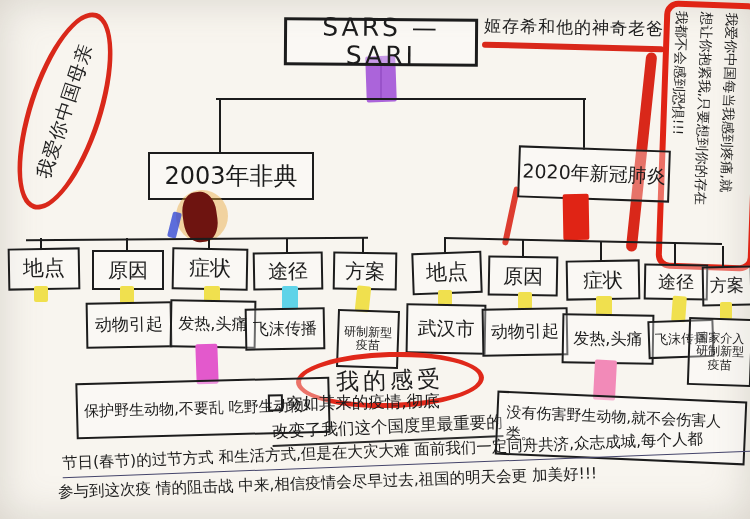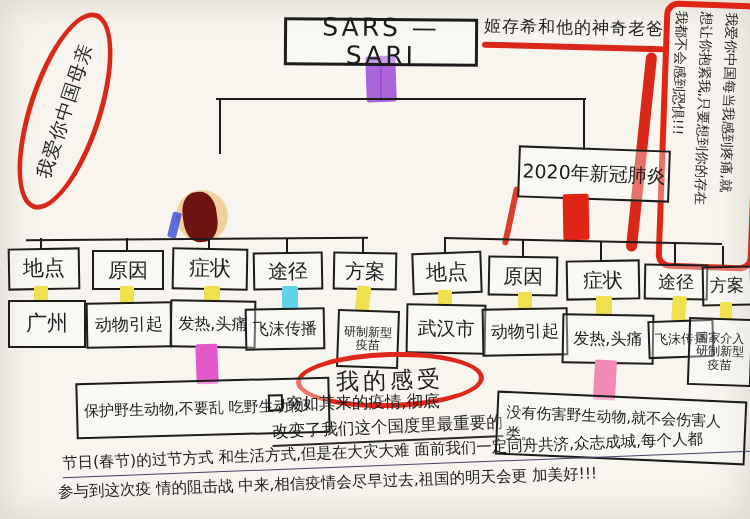--- a/index.html
+++ b/index.html
@@ -49,20 +49,23 @@
       <span style="font-size:13.5px;white-space:nowrap;">我爱你中国每当我感到疼痛,就</span>
       <span style="font-size:13.5px;white-space:nowrap;">想让你抱紧我,只要想到你的存在</span>
       <span style="font-size:13.5px;white-space:nowrap;">我都不会感到恐惧!!!</span>
     </div>
   </div>
 
   <div class="hline" style="left:216px;top:98px;width:370px;height:2px;"></div>
   <div class="vline" style="left:219px;top:98px;width:2px;height:56px;"></div>
   <div class="vline" style="left:583px;top:98px;width:2px;height:52px;"></div>
 
+  <div class="box" style="left:148px;top:152px;width:162px;height:44px;">
+    <span style="font-size:24px;">2003年非典</span>
+  </div>
   <div class="box" style="left:518px;top:148px;width:148px;height:48px;transform:rotate(2deg);">
     <span style="font-size:19px;">2020年新冠肺炎</span>
   </div>
 
   <div class="conn" style="left:176px;top:190px;width:52px;height:52px;background:#e8a83e;opacity:.45;border-radius:50%;"></div>
   <div class="conn" style="left:183px;top:192px;width:34px;height:50px;background:#6e1410;border-radius:42%;transform:rotate(-8deg);"></div>
   <div class="conn" style="left:170px;top:212px;width:9px;height:26px;background:#2a3fd4;opacity:.75;transform:rotate(14deg);"></div>
   <div class="conn" style="left:563px;top:194px;width:26px;height:46px;background:#e02415;transform:rotate(-1deg);"></div>
 
   <div class="hline" style="left:26px;top:238px;width:342px;height:2px;transform:rotate(-.4deg);"></div>
@@ -95,23 +98,20 @@
   <div class="box" style="left:333px;top:252px;width:60px;height:34px;transform:rotate(1deg);">
     <span style="font-size:20px;">方案</span>
     </div>
 
   <div class="conn" style="left:34px;top:286px;width:14px;height:16px;background:#f0e04e;"></div>
   <div class="conn" style="left:120px;top:286px;width:14px;height:18px;background:#f0e04e;"></div>
   <div class="conn" style="left:204px;top:286px;width:16px;height:16px;background:#f0e04e;"></div>
   <div class="conn" style="left:282px;top:286px;width:16px;height:24px;background:#5fd3e8;"></div>
   <div class="conn" style="left:356px;top:286px;width:14px;height:26px;background:#f0e04e;transform:rotate(6deg);"></div>
 
-  <div class="box" style="left:8px;top:300px;width:74px;height:44px;">
-    <span style="font-size:21px;">广州</span>
-    </div>
   <div class="box" style="left:86px;top:302px;width:82px;height:42px;transform:rotate(-1deg);">
     <span style="font-size:17px;">动物引起</span>
     </div>
   <div class="box" style="left:170px;top:300px;width:82px;height:44px;transform:rotate(1deg);">
     <span style="font-size:16px;">发热,头痛</span>
     </div>
   <div class="box" style="left:245px;top:308px;width:76px;height:38px;transform:rotate(-1deg);">
     <span style="font-size:16px;">飞沫传播</span>
     </div>
   <div class="box" style="left:337px;top:310px;width:56px;height:52px;transform:rotate(2deg);padding:1px;">

